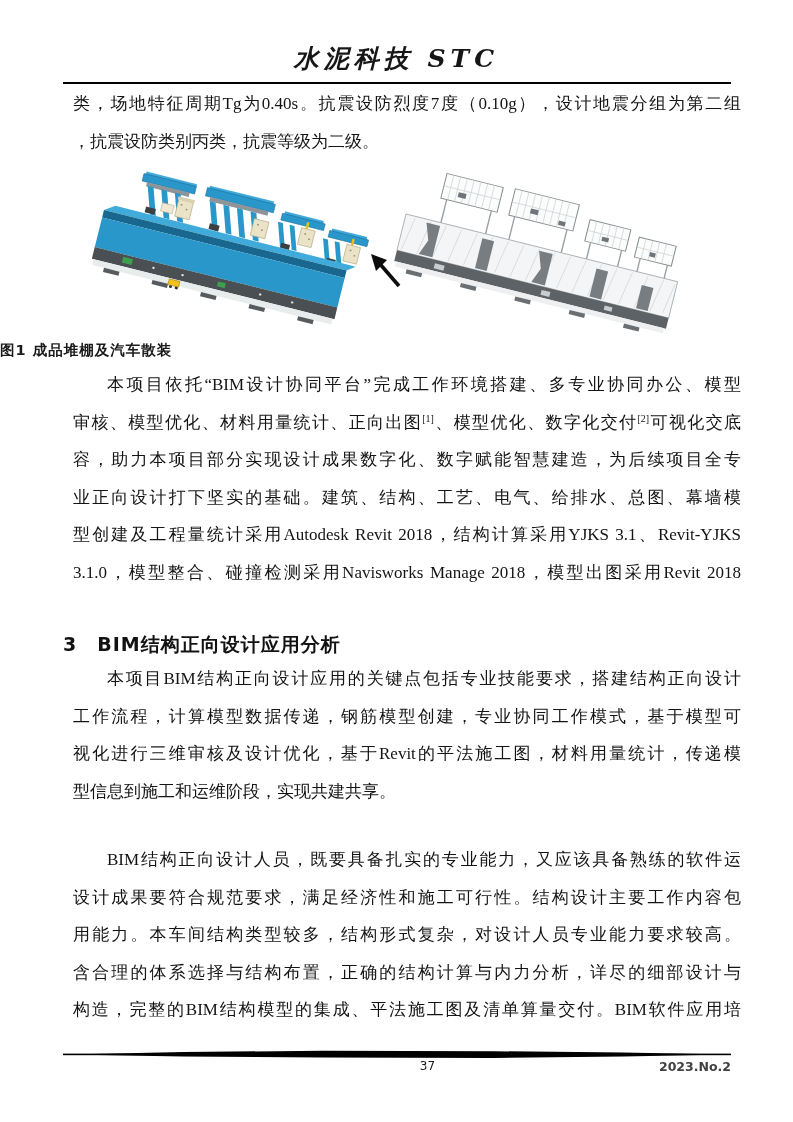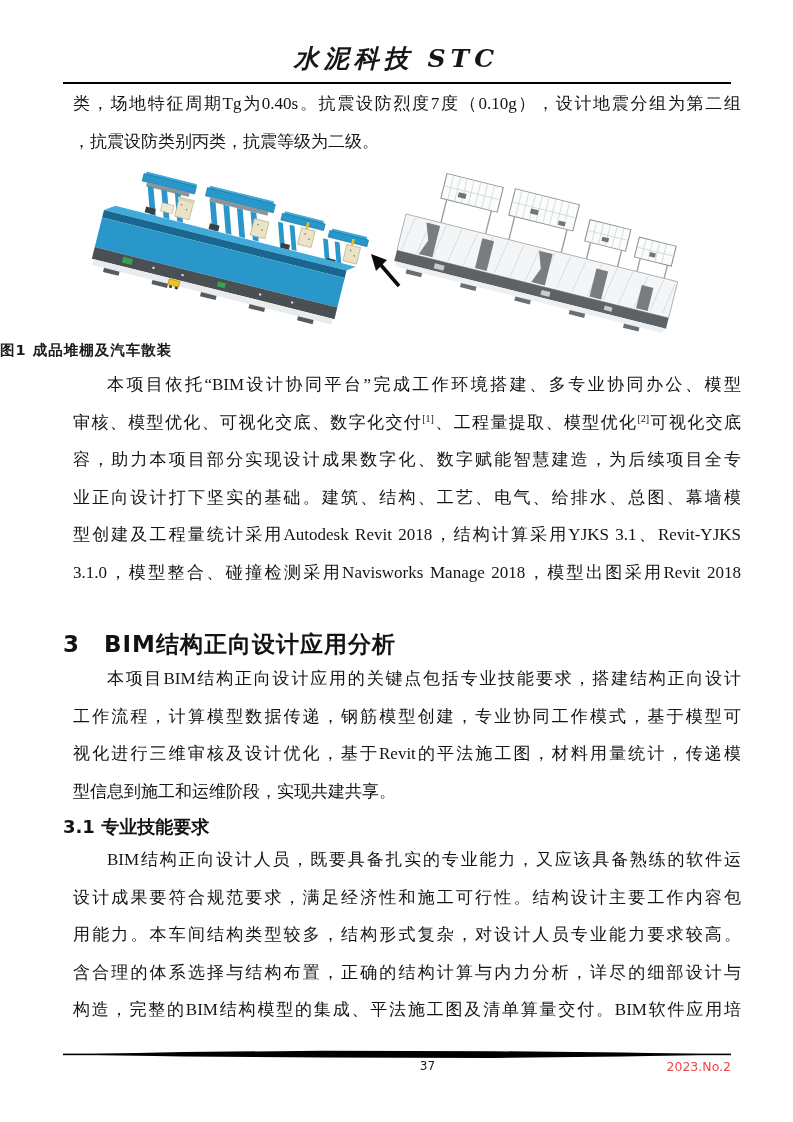--- a/index.html
+++ b/index.html
@@ -30,31 +30,31 @@
     position:absolute;top:341px;left:0;width:100%;text-align:left;
     font-family:"DejaVu Sans","Liberation Sans",sans-serif;
     font-weight:bold;font-size:14.5px;color:#1a1a1a;letter-spacing:1px;
   }
   
   .h-sec{
     position:absolute;left:63px;width:668px;
     font-family:"DejaVu Sans","Liberation Sans",sans-serif;
     font-weight:bold;color:#121212;
   }
-  .h3{top:627px;font-size:23px;height:34px;line-height:34px;letter-spacing:1px;}
+  .h3{top:627px;font-size:19px;height:34px;line-height:34px;letter-spacing:1px;}
   .h31{top:811px;font-size:18px;height:32px;line-height:32px;}
   
   .footer-line{position:absolute;left:63px;top:1050px;width:668px;height:10px;}
   .footer-pageno{
     position:absolute;top:1059px;left:0;width:100%;text-align:center;
     font-family:"DejaVu Sans","Liberation Sans",sans-serif;font-size:12px;color:#1a1a1a;margin-left:31px;
   }
   .footer-issue{
     position:absolute;top:1059px;right:62px;
-    font-family:"DejaVu Sans","Liberation Sans",sans-serif;font-size:12.5px;color:#ef4444;
+    font-family:"DejaVu Sans","Liberation Sans",sans-serif;font-size:12.5px;color:#404040;font-weight:bold;
   }
 </style>
 </head>
 <body>
 
 <div class="page">
 
   <div class="journal-title">水泥科技 STC</div>
   <div class="header-rule"></div>
 
@@ -207,36 +207,35 @@
       <g>
         <line x1="311" y1="128" x2="292" y2="106" stroke="#0d0d0d" stroke-width="3.6"></line>
         <polygon points="283,96 299,102 288,113" fill="#0d0d0d"></polygon>
       </g>
     </svg>
   </div>
   <div class="figure-caption">图1 成品堆棚及汽车散装</div>
 
   <div class="textblock" style="top:366px;">
     <div class="bodyline jl indent">本项目依托“BIM设计协同平台”完成工作环境搭建、多专业协同办公、模型</div>
-    <div class="bodyline jl"><span>审核、模型优化、可视化交底、数字化交付</span><sup class="ref">[1]</sup><span>、工程量提取、模型优化</span><sup class="ref">[2]</sup><span>可视化交底</span></div>
+    <div class="bodyline jl"><span>审核、模型优化、材料用量统计、正向出图</span><sup class="ref">[1]</sup><span>、模型优化、数字化交付</span><sup class="ref">[2]</sup><span>可视化交底</span></div>
     <div class="bodyline jl">容，助力本项目部分实现设计成果数字化、数字赋能智慧建造，为后续项目全专</div>
     <div class="bodyline jl">业正向设计打下坚实的基础。建筑、结构、工艺、电气、给排水、总图、幕墙模</div>
     <div class="bodyline jl">型创建及工程量统计采用Autodesk Revit 2018，结构计算采用YJKS 3.1、Revit-YJKS</div>
     <div class="bodyline jl">3.1.0，模型整合、碰撞检测采用Navisworks Manage 2018，模型出图采用Revit 2018</div>
   </div>
 
   <div class="h-sec h3">3　BIM结构正向设计应用分析</div>
   <div class="textblock" style="top:660px;">
     <div class="bodyline jl indent">本项目BIM结构正向设计应用的关键点包括专业技能要求，搭建结构正向设计</div>
     <div class="bodyline jl">工作流程，计算模型数据传递，钢筋模型创建，专业协同工作模式，基于模型可</div>
     <div class="bodyline jl">视化进行三维审核及设计优化，基于Revit的平法施工图，材料用量统计，传递模</div>
     <div class="bodyline">型信息到施工和运维阶段，实现共建共享。</div>
   </div>
 
-  <div class="h-sec h31">3.1 专业技能要求</div>
   <div class="textblock" style="top:841px;">
     <div class="bodyline jl indent">BIM结构正向设计人员，既要具备扎实的专业能力，又应该具备熟练的软件运</div>
     <div class="bodyline jl">设计成果要符合规范要求，满足经济性和施工可行性。结构设计主要工作内容包</div>
     <div class="bodyline jl">用能力。本车间结构类型较多，结构形式复杂，对设计人员专业能力要求较高。</div>
     <div class="bodyline jl">含合理的体系选择与结构布置，正确的结构计算与内力分析，详尽的细部设计与</div>
     <div class="bodyline jl">构造，完整的BIM结构模型的集成、平法施工图及清单算量交付。BIM软件应用培</div>
   </div>
 
   <svg class="footer-line" width="668" height="10" viewBox="0 0 668 10" xmlns="http://www.w3.org/2000/svg">
     <rect x="0" y="3.6" width="668" height="1.6" fill="#000"></rect>

